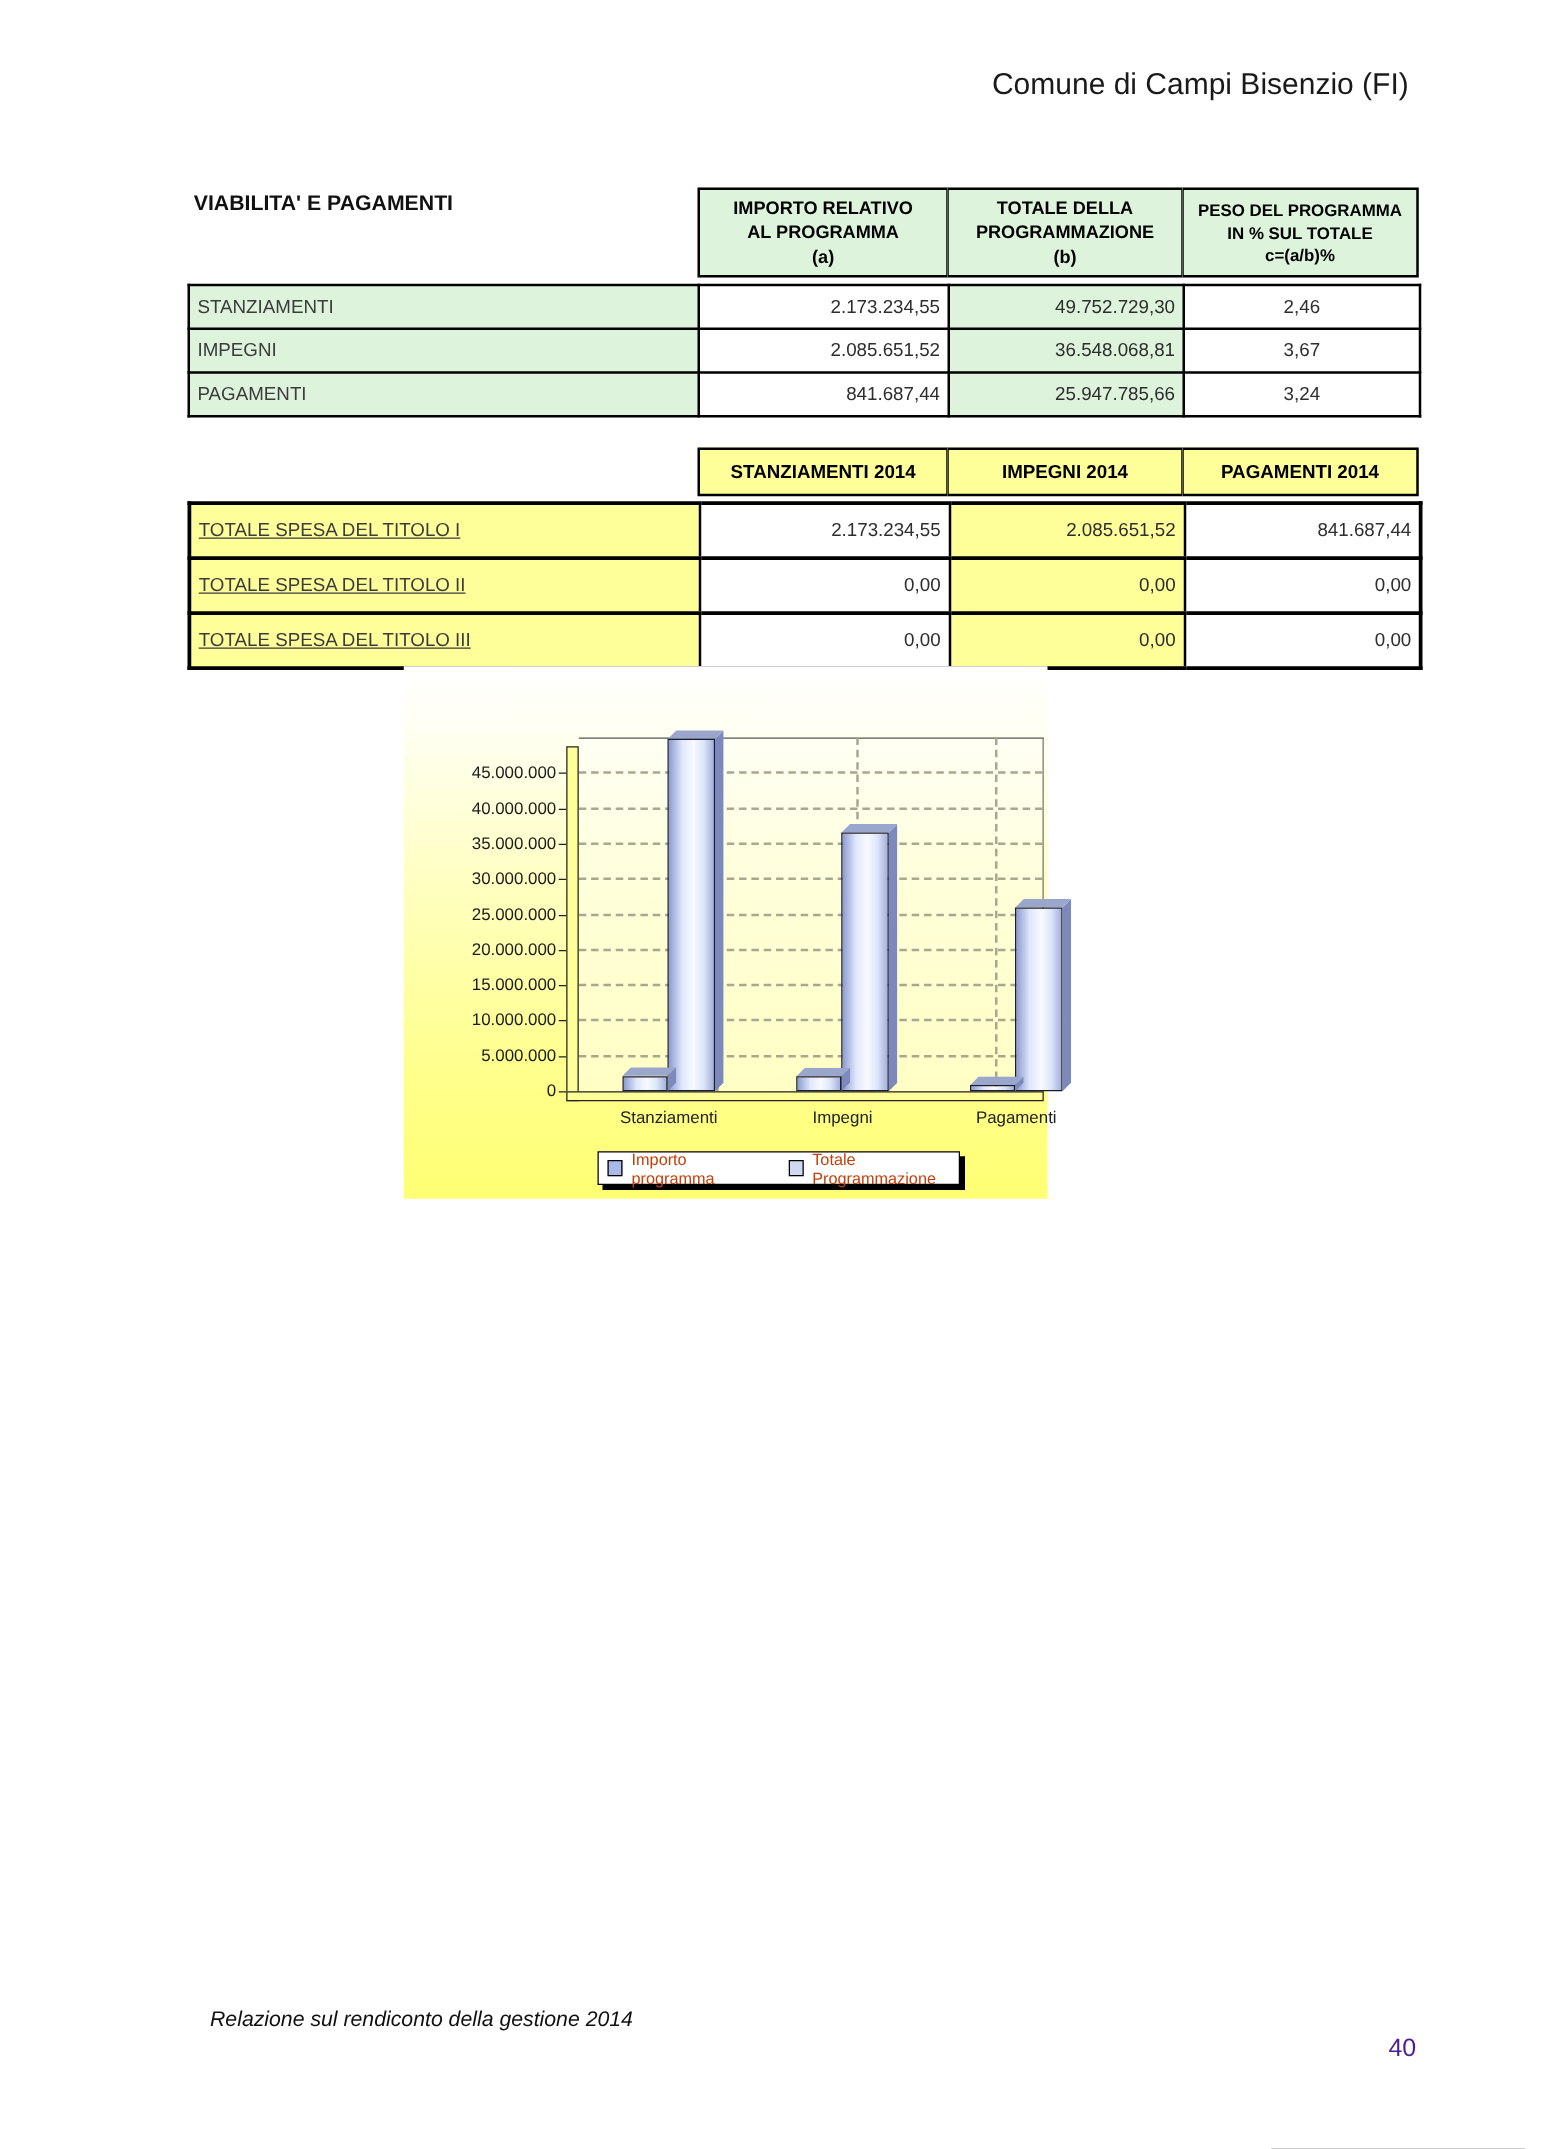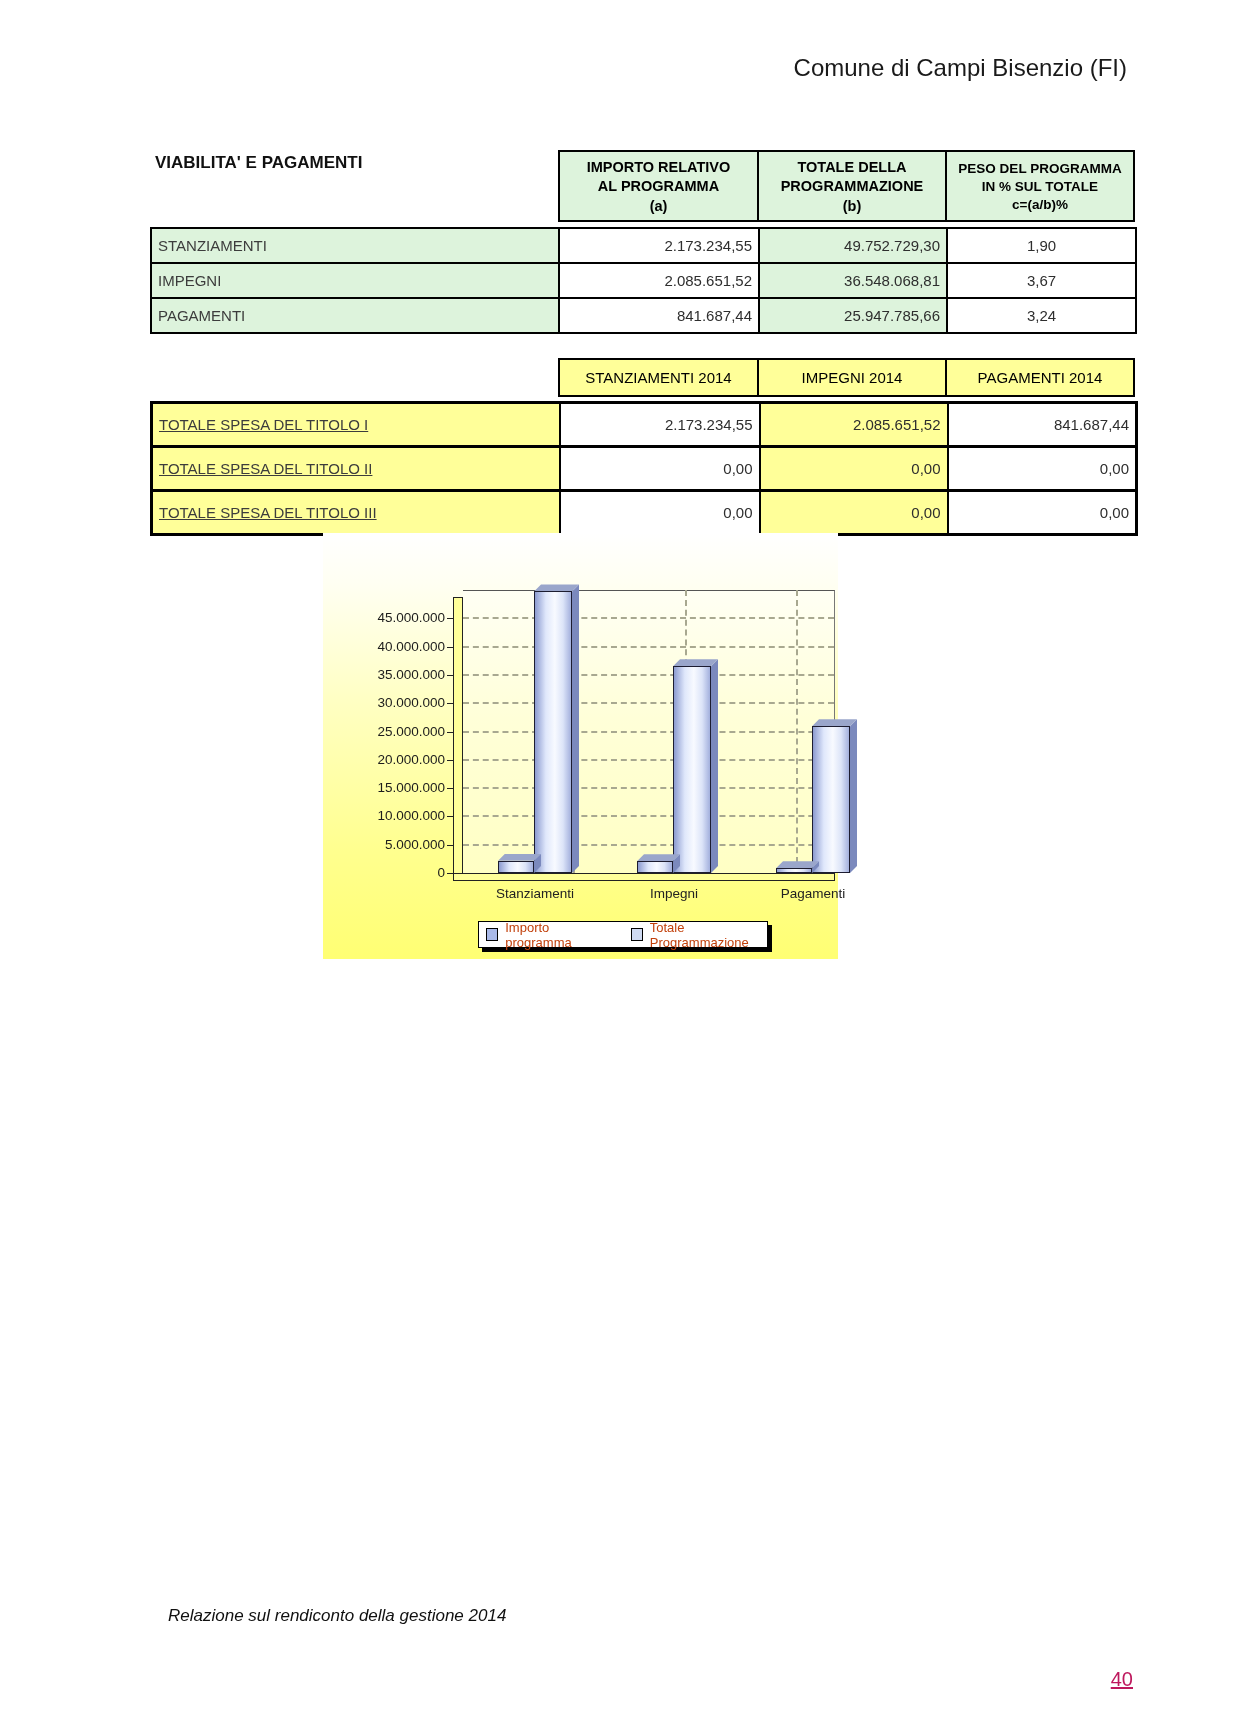--- a/index.html
+++ b/index.html
@@ -29,21 +29,21 @@
   td.green{background:#ddf3dc;}
   td.lbl{color:#3c3c3c;}
   td.num{text-align:right;color:#2e2e2e;}
   td.ctr{text-align:center;color:#2e2e2e;}
   
   .t2-head{left:558px;top:358px;display:flex;}
   .t2-head .hcell{
     box-sizing:border-box;height:39px;background:#ffff99;border:2px solid #000;
     border-left-width:1px;border-right-width:1px;
     display:flex;align-items:center;justify-content:center;
-    font-weight:normal;font-size:15px;
+    font-weight:bold;font-size:15px;
   }
   .t2-head .hcell:first-child{border-left-width:2px;}
   .t2-head .hcell:last-child{border-right-width:2px;}
   .t2-grid{left:150px;top:401px;border-collapse:collapse;}
   .t2-grid td{
     box-sizing:border-box;border:3px solid #000;border-left-width:2px;border-right-width:2px;
     height:44px;font-size:15px;padding:0 6px;
   }
   .t2-grid tr td:first-child{border-left-width:3px;text-decoration:underline;}
   .t2-grid tr td:last-child{border-right-width:3px;}
@@ -72,21 +72,21 @@
   .legend{
     left:155px;top:388px;width:290px;height:27px;background:#ffffff;
     border:1px solid #000;box-shadow:4px 4px 0 0 #000;
     display:flex;align-items:center;padding-left:7px;box-sizing:border-box;
   }
   .leg-entry{display:flex;align-items:center;gap:7px;font-size:13px;color:#c2410c;}
   .leg-entry + .leg-entry{margin-left:28px;}
   .swatch{width:14px;height:13px;border:1px solid #000;box-sizing:border-box;}
   
   .footer-left{left:168px;top:1606px;font-size:17px;font-style:italic;color:#101010;}
-  .page-num{left:1033px;top:1668px;width:100px;text-align:right;font-size:20px;color:#be185d;text-decoration:underline;}
+  .page-num{left:1033px;top:1628px;width:100px;text-align:right;font-size:20px;color:#4c1d95;}
 </style>
 </head>
 <body>
 
 <div class="page">
 
   <div class="abs doc-header">Comune di Campi Bisenzio (FI)</div>
 
   <div class="abs t1-title">VIABILITA' E PAGAMENTI</div>
 
@@ -101,21 +101,21 @@
 IN % SUL TOTALE
 c=(a/b)%</div>
   </div>
 
   <table class="abs t1-grid">
     <tbody>
         <tr>
       <td class="green lbl" style="width:408px">STANZIAMENTI</td>
       <td class="num" style="width:200px">2.173.234,55</td>
       <td class="green num" style="width:188px">49.752.729,30</td>
-      <td class="ctr" style="width:189px">1,90</td>
+      <td class="ctr" style="width:189px">2,46</td>
     </tr>
     <tr>
       <td class="green lbl">IMPEGNI</td>
       <td class="num">2.085.651,52</td>
       <td class="green num">36.548.068,81</td>
       <td class="ctr">3,67</td>
     </tr>
     <tr>
       <td class="green lbl">PAGAMENTI</td>
       <td class="num">841.687,44</td>

